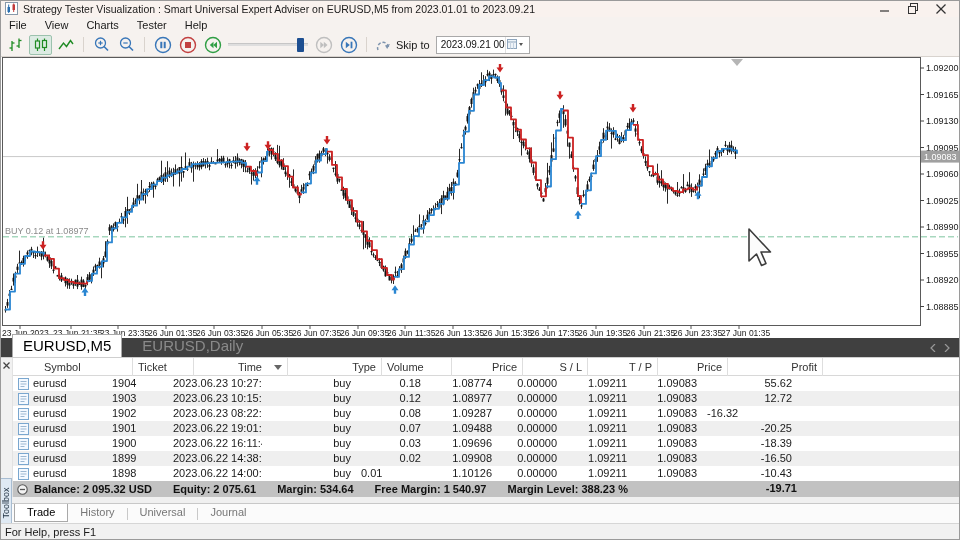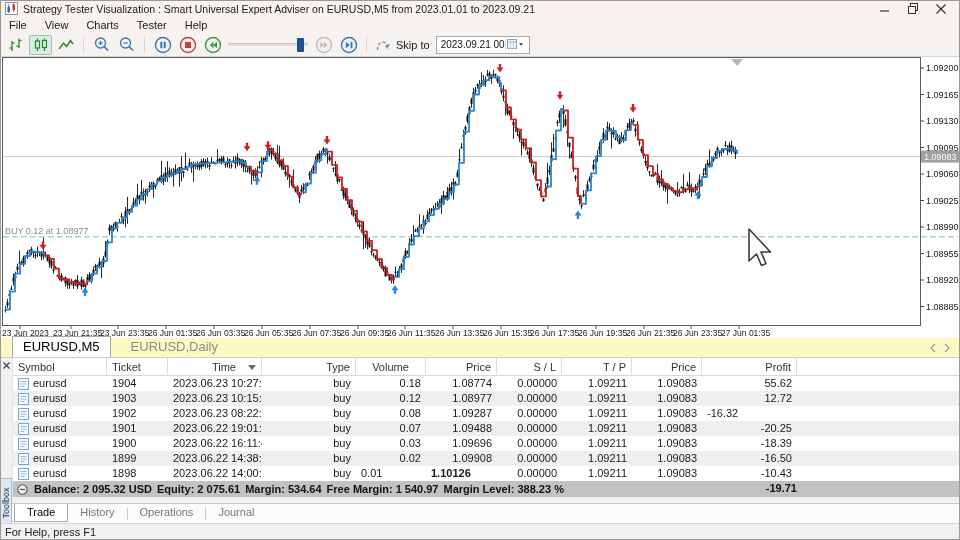--- a/index.html
+++ b/index.html
@@ -22,38 +22,38 @@
   #slider{width:80px;height:20px;display:flex;align-items:center;margin:0 3px;position:relative}
   #slider .track{width:80px;height:3px;background:#dedede;border-top:1px solid #c6c6c6}
   #slider .handle{position:absolute;left:69px;top:3px;width:7px;height:14px;background:#1d4f91;border-radius:1px}
   #skiplabel{font-size:11px;color:#1a1a1a;margin:0 6px 0 2px;white-space:nowrap}
   #skipfield{width:94px;height:18px;border:1px solid #a9a9a9;background:#fff;display:flex;align-items:center}
   #skipfield input{border:none;outline:none;width:68px;font-size:10px;font-family:"Liberation Sans",sans-serif;padding:0 0 0 4px;color:#111;background:transparent}
   #calbtn{width:22px;height:16px;display:flex;align-items:center;justify-content:center;border-left:1px solid #e0e0e0}
   
   #chartwrap{left:0;top:57px;width:960px;height:281px;background:#ffffff}
   
-  #charttabs{left:0;top:338px;width:960px;height:20px;background:#fef9c3;border-bottom:1px solid #cfcfcf;display:flex;align-items:flex-end;font-size:13px}
+  #charttabs{left:0;top:338px;width:960px;height:20px;background:#404040;border-bottom:1px solid #cfcfcf;display:flex;align-items:flex-end;font-size:15px}
   .ctab{padding:2px 10px 3px 10px;margin-left:10px;color:#8a8a8a}
   .ctab.active{background:#fff;border:1px solid #a9a9a9;border-bottom:none;color:#000;margin-left:12px}
   #ctab-arrows{margin-left:auto;display:flex;align-items:center;margin-right:6px;margin-bottom:3px}
   .ctab-arrow{width:14px;height:12px;display:flex;align-items:center;justify-content:center}
   
   #leftstrip{left:0;top:358px;width:13px;height:139px;background:#f1f1f1;border-right:1px solid #e2e2e2}
   #tblclose{position:absolute;left:1px;top:2px;width:11px;height:11px;display:flex;align-items:center;justify-content:center}
   #tablearea{left:13px;top:358px;width:947px;height:139px;background:#fff;font-size:11px;color:#1a1a1a}
   #thead{display:flex;height:18px;border-bottom:1px solid #d8d8d8;align-items:center;color:#333}
   .hcell{height:18px;line-height:18px;padding:0 5px;border-right:1px solid #dedede;white-space:nowrap;overflow:hidden}
   .trow{display:flex;height:15px;align-items:center}
   .trow.alt{background:#efefef}
   .bcell{height:15px;line-height:15px;padding:0 5px;white-space:nowrap;overflow:hidden}
   .sym{display:flex;align-items:center;gap:4px}
   .sort-tri{display:inline-block;width:0;height:0;border-left:4px solid transparent;border-right:4px solid transparent;border-top:5px solid #666;margin-left:12px;vertical-align:middle}
   #balancerow{left:13px;top:481px;width:947px;height:16px;background:#c2c2c2;display:flex;align-items:center;font-weight:bold;font-size:11px;color:#111}
-  #balitems{display:flex;gap:5px;margin-left:6px;white-space:nowrap}
+  #balitems{display:flex;gap:21px;margin-left:6px;white-space:nowrap}
   #balprofit{position:absolute;right:163px;top:1px;width:90px;text-align:right}
   
   #bottombar{left:12px;top:503px;width:948px;height:20px;background:#fbfbfb;border-top:1px solid #c8c8c8;display:flex;align-items:flex-start;font-size:11px}
   .btab{padding:2px 12px 3px 12px;color:#777}
   .btab.active{background:#fff;border:1px solid #a9a9a9;border-top:none;color:#000;margin-left:2px}
   .bsep{width:1px;height:12px;background:#c9c9c9;margin-top:4px}
   #toolboxtab{left:0;top:478px;width:12px;height:50px;background:#dfe9f3;border:1px solid #a8bdd2;border-left:none;display:flex;align-items:center;justify-content:center}
   #toolboxtab span{transform:rotate(-90deg);font-size:9px;color:#234;white-space:nowrap}
   
   #statusbar{left:0;top:523px;width:960px;height:17px;background:#f1f1f1;border-top:1px solid #d6d6d6;font-size:11px;color:#1a1a1a;display:flex;align-items:center;padding-left:5px}
@@ -1061,25 +1061,25 @@
   <div id="tblclose">
     <svg width="7" height="7">
       <line x1="0.5" y1="0.5" x2="6.5" y2="6.5" stroke="#444" stroke-width="1.3"></line>
       <line x1="6.5" y1="0.5" x2="0.5" y2="6.5" stroke="#444" stroke-width="1.3"></line>
     </svg>
   </div>
 </div>
 
 <div class="abs" id="tablearea">
   <div id="thead">
-      <div class="hcell" style="width: 94px; text-align: left;"><span>Symbol</span></div>
+      <div class="hcell" style="width: 94px; text-align: left; margin-left: 26px;"><span>Symbol</span></div>
       <div class="hcell" style="width: 61px; text-align: left;"><span>Ticket</span></div>
       <div class="hcell" style="width: 94px; text-align: right;"><span>Time</span><span class="sort-tri"></span></div>
       <div class="hcell" style="width: 94px; text-align: right;"><span>Type</span></div>
-      <div class="hcell" style="width: 70px; text-align: center;"><span>Volume</span></div>
+      <div class="hcell" style="width: 70px; text-align: left;"><span>Volume</span></div>
       <div class="hcell" style="width: 71px; text-align: right;"><span>Price</span></div>
       <div class="hcell" style="width: 65px; text-align: right;"><span>S / L</span></div>
       <div class="hcell" style="width: 70px; text-align: right;"><span>T / P</span></div>
       <div class="hcell" style="width: 70px; text-align: right;"><span>Price</span></div>
       <div class="hcell" style="width: 95px; text-align: right;"><span>Profit</span></div>
     </div>
   <div id="tbody">
       <div class="trow">
         <div class="bcell sym" style="width: 94px; text-align: left;">
           <svg width="11" height="12">
@@ -1213,21 +1213,21 @@
             <line x1="2.5" y1="3.5" x2="8.5" y2="3.5" stroke="#9db8d2"></line>
             <line x1="2.5" y1="6" x2="8.5" y2="6" stroke="#9db8d2"></line>
             <line x1="2.5" y1="8.5" x2="6.5" y2="8.5" stroke="#9db8d2"></line>
           </svg>
           <span>eurusd</span>
         </div>
         <div class="bcell" style="width: 61px; text-align: left;">1898</div>
         <div class="bcell" style="width: 94px; text-align: right;">2023.06.22 14:00:20</div>
         <div class="bcell" style="width: 94px; text-align: right;">buy</div>
         <div class="bcell" style="width: 70px; ">0.01</div>
-        <div class="bcell" style="width: 71px;  font-weight: bold;">1.10126</div>
+        <div class="bcell" style="width: 71px; text-align: right;">1.10126</div>
         <div class="bcell" style="width: 65px; text-align: right;">0.00000</div>
         <div class="bcell" style="width: 70px; text-align: right;">1.09211</div>
         <div class="bcell" style="width: 70px; text-align: right;">1.09083</div>
         <div class="bcell" style="width: 95px; text-align: right;">-10.43</div>
         <div class="bcell" style="width: 152px; text-align: right;"></div>
       </div>
     </div>
 </div>
 
 <div class="abs" id="balancerow">
@@ -1242,21 +1242,21 @@
       <span>Free Margin: 1 540.97</span>
       <span>Margin Level: 388.23 %</span>
     </div>
   <div id="balprofit">-19.71</div>
 </div>
 
 <div class="abs" id="bottombar">
   <div class="btab active">Trade</div>
   <div class="btab">History</div>
   <div class="bsep"></div>
-  <div class="btab">Operations</div>
+  <div class="btab">Universal</div>
   <div class="bsep"></div>
   <div class="btab">Journal</div>
 </div>
 
 <div class="abs" id="toolboxtab">
   <span>Toolbox</span>
 </div>
 
 <div class="abs" id="statusbar">
   <span>For Help, press F1</span>

